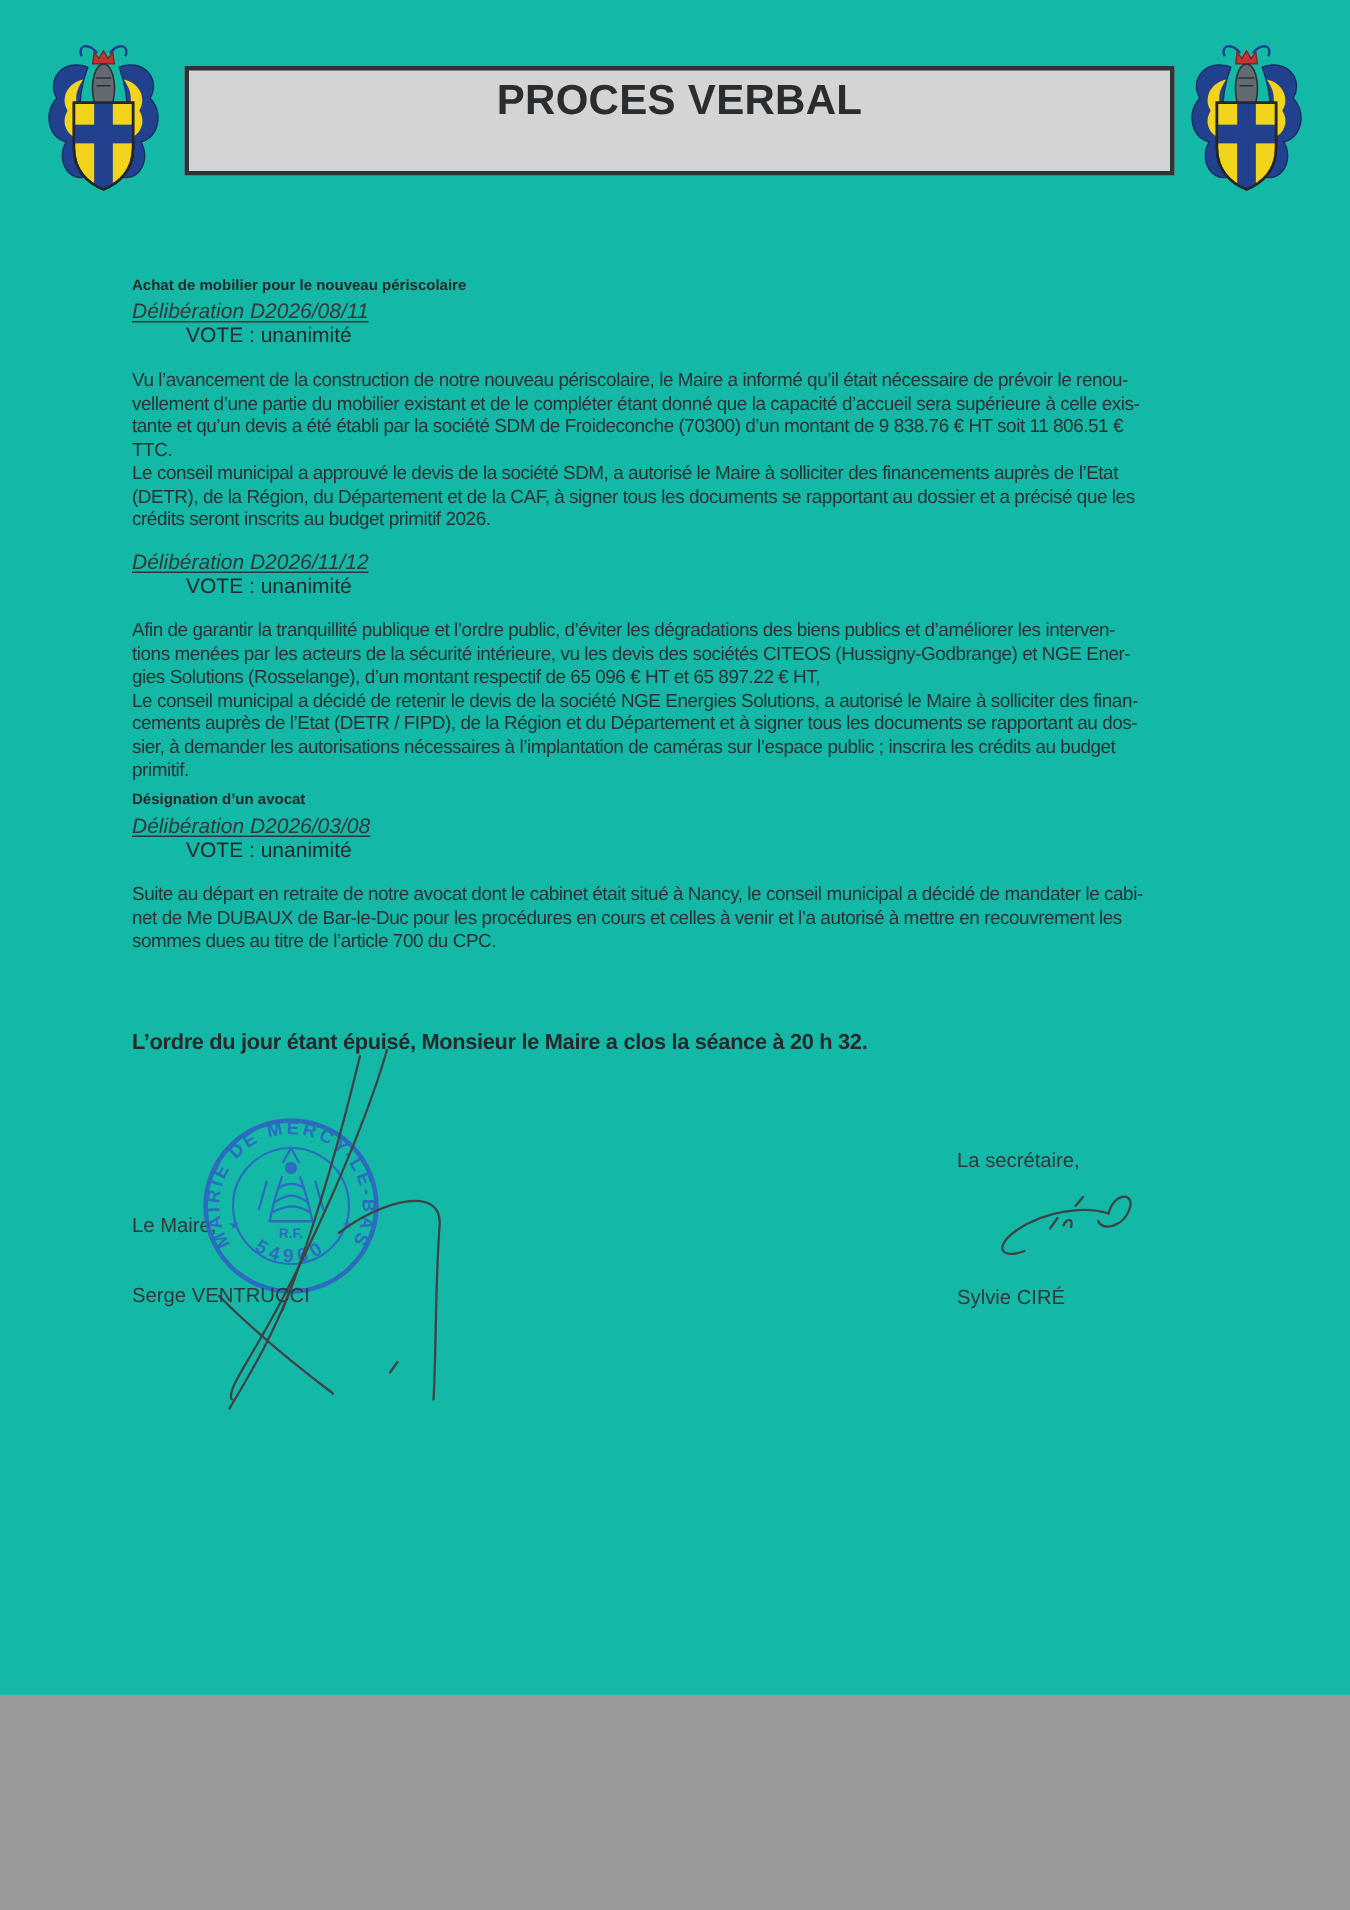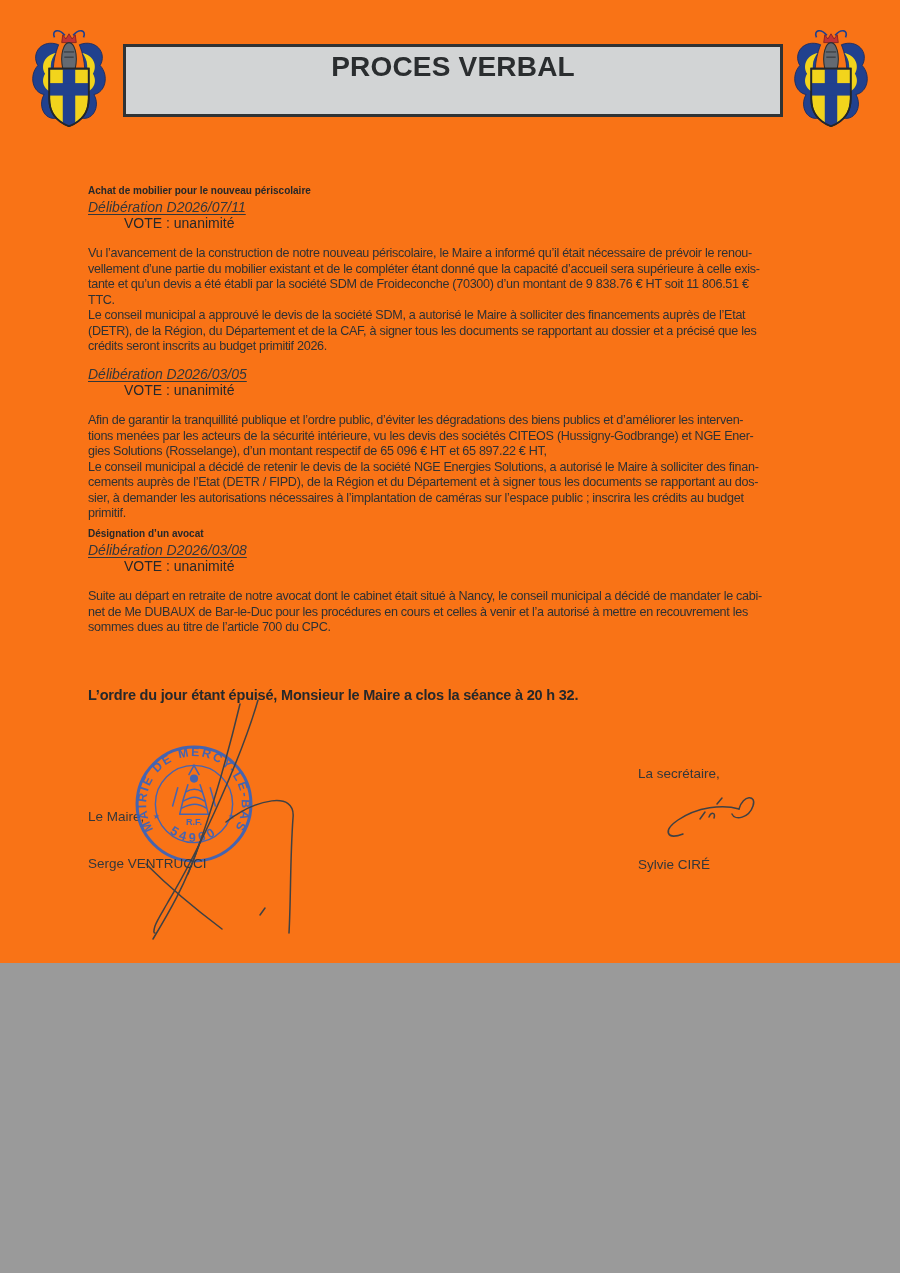--- a/index.html
+++ b/index.html
@@ -1,22 +1,22 @@
 <!DOCTYPE html>
 <html><head>
 <meta charset="utf-8">
 <style>
   * { margin: 0; padding: 0; box-sizing: border-box; }
   html, body { background: #9a9a9a; }
   .page {
     position: relative;
     width: 900px;
-    height: 963px;
+    height: 1130px;
     margin: 0 auto;
-    background: #f97316;
+    background: #14b8a6;
     font-family: "Liberation Sans", sans-serif;
     color: #2e3134;
     overflow: hidden;
   }
   
   .title-box {
     position: absolute;
     left: 123px; top: 44px;
     width: 660px; height: 73px;
     background: #d2d4d5;
@@ -111,33 +111,33 @@
   <div class="title-box">
     <div class="title-line">PROCES VERBAL</div>
   </div>
 
   <svg class="arms arms-right" viewBox="0 0 80 104">
     <use href="#coa"></use>
   </svg>
 
   <div class="section" style="top:183px">
     <div class="sec-heading">Achat de mobilier pour le nouveau périscolaire</div>
-    <div class="sec-delib">Délibération D2026/07/11</div>
+    <div class="sec-delib">Délibération D2026/08/11</div>
     <div class="sec-vote">VOTE : unanimité</div>
     <div class="sec-para">Vu l’avancement de la construction de notre nouveau périscolaire, le Maire a informé qu’il était nécessaire de prévoir le renou-
 vellement d’une partie du mobilier existant et de le compléter étant donné que la capacité d’accueil sera supérieure à celle exis-
 tante et qu’un devis a été établi par la société SDM de Froideconche (70300) d’un montant de 9 838.76 € HT soit 11 806.51 €
 TTC.
 Le conseil municipal a approuvé le devis de la société SDM, a autorisé le Maire à solliciter des financements auprès de l’Etat
 (DETR), de la Région, du Département et de la CAF, à signer tous les documents se rapportant au dossier et a précisé que les
 crédits seront inscrits au budget primitif 2026.</div>
   </div>
 
   <div class="section" style="top:366px">
-    <div class="sec-delib">Délibération D2026/03/05</div>
+    <div class="sec-delib">Délibération D2026/11/12</div>
     <div class="sec-vote">VOTE : unanimité</div>
     <div class="sec-para">Afin de garantir la tranquillité publique et l’ordre public, d’éviter les dégradations des biens publics et d’améliorer les interven-
 tions menées par les acteurs de la sécurité intérieure, vu les devis des sociétés CITEOS (Hussigny-Godbrange) et NGE Ener-
 gies Solutions (Rosselange), d’un montant respectif de 65 096 € HT et 65 897.22 € HT,
 Le conseil municipal a décidé de retenir le devis de la société NGE Energies Solutions, a autorisé le Maire à solliciter des finan-
 cements auprès de l’Etat (DETR / FIPD), de la Région et du Département et à signer tous les documents se rapportant au dos-
 sier, à demander les autorisations nécessaires à l’implantation de caméras sur l’espace public ; inscrira les crédits au budget
 primitif.</div>
   </div>
 

